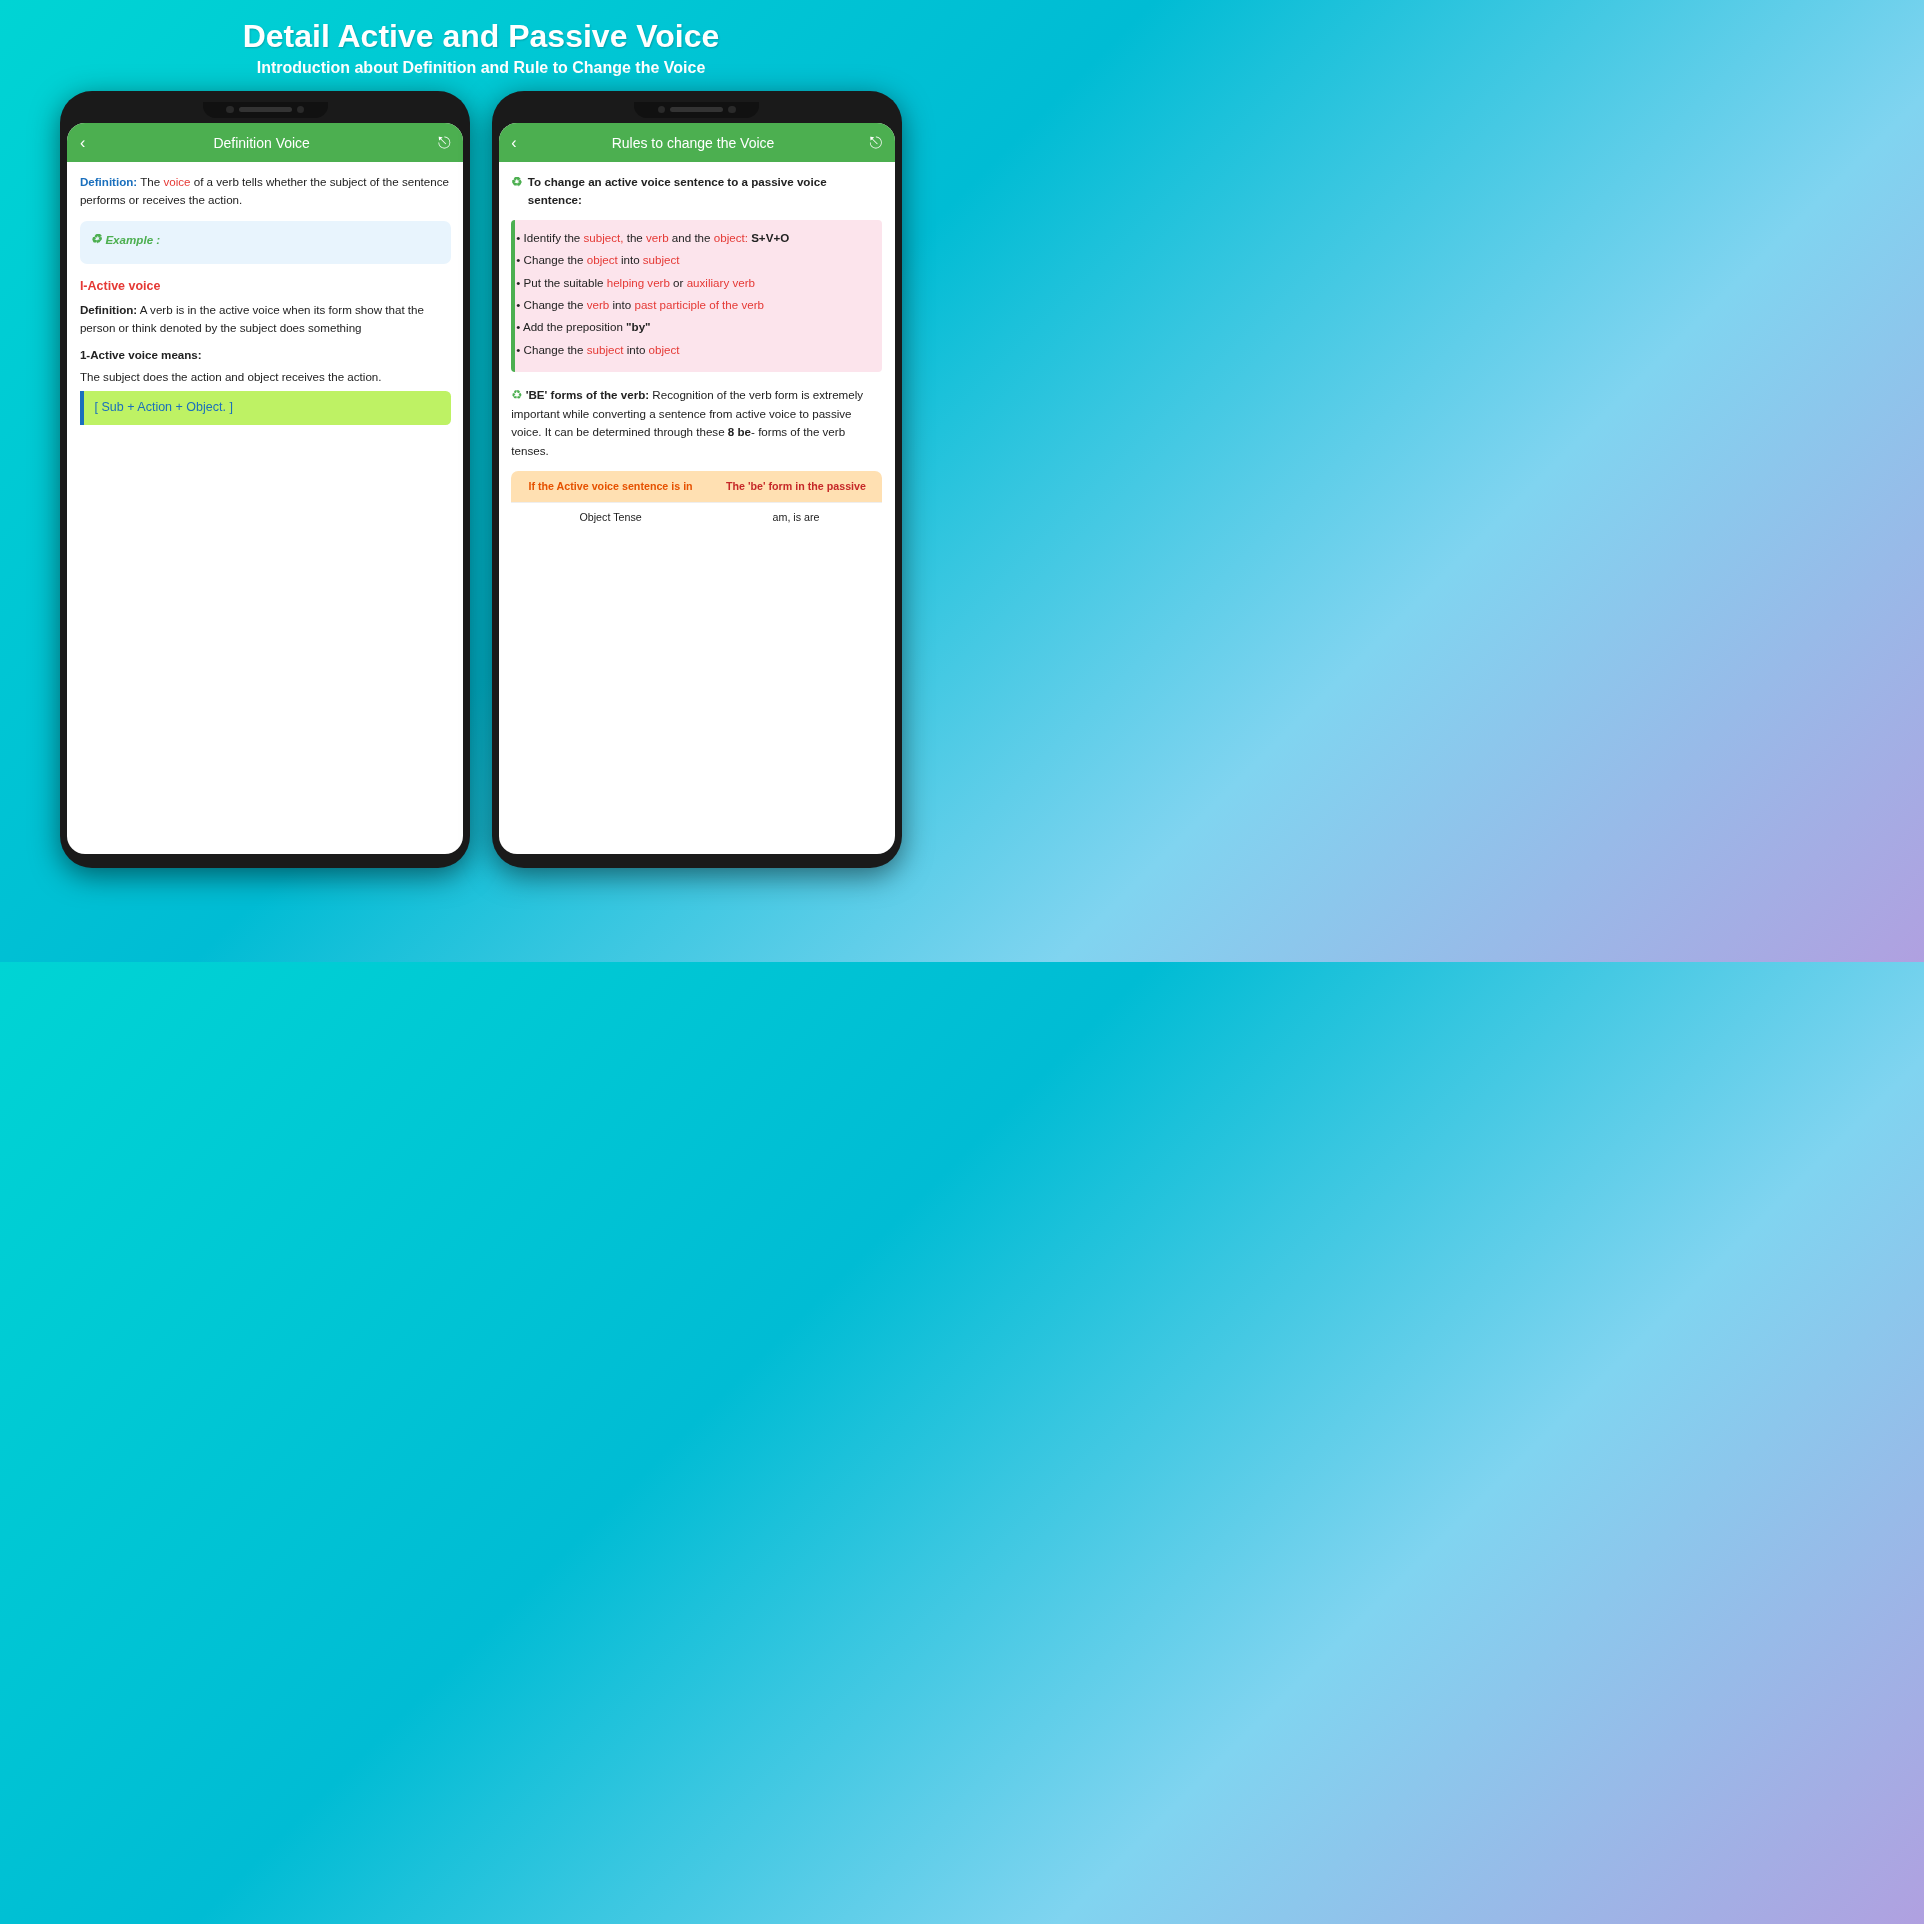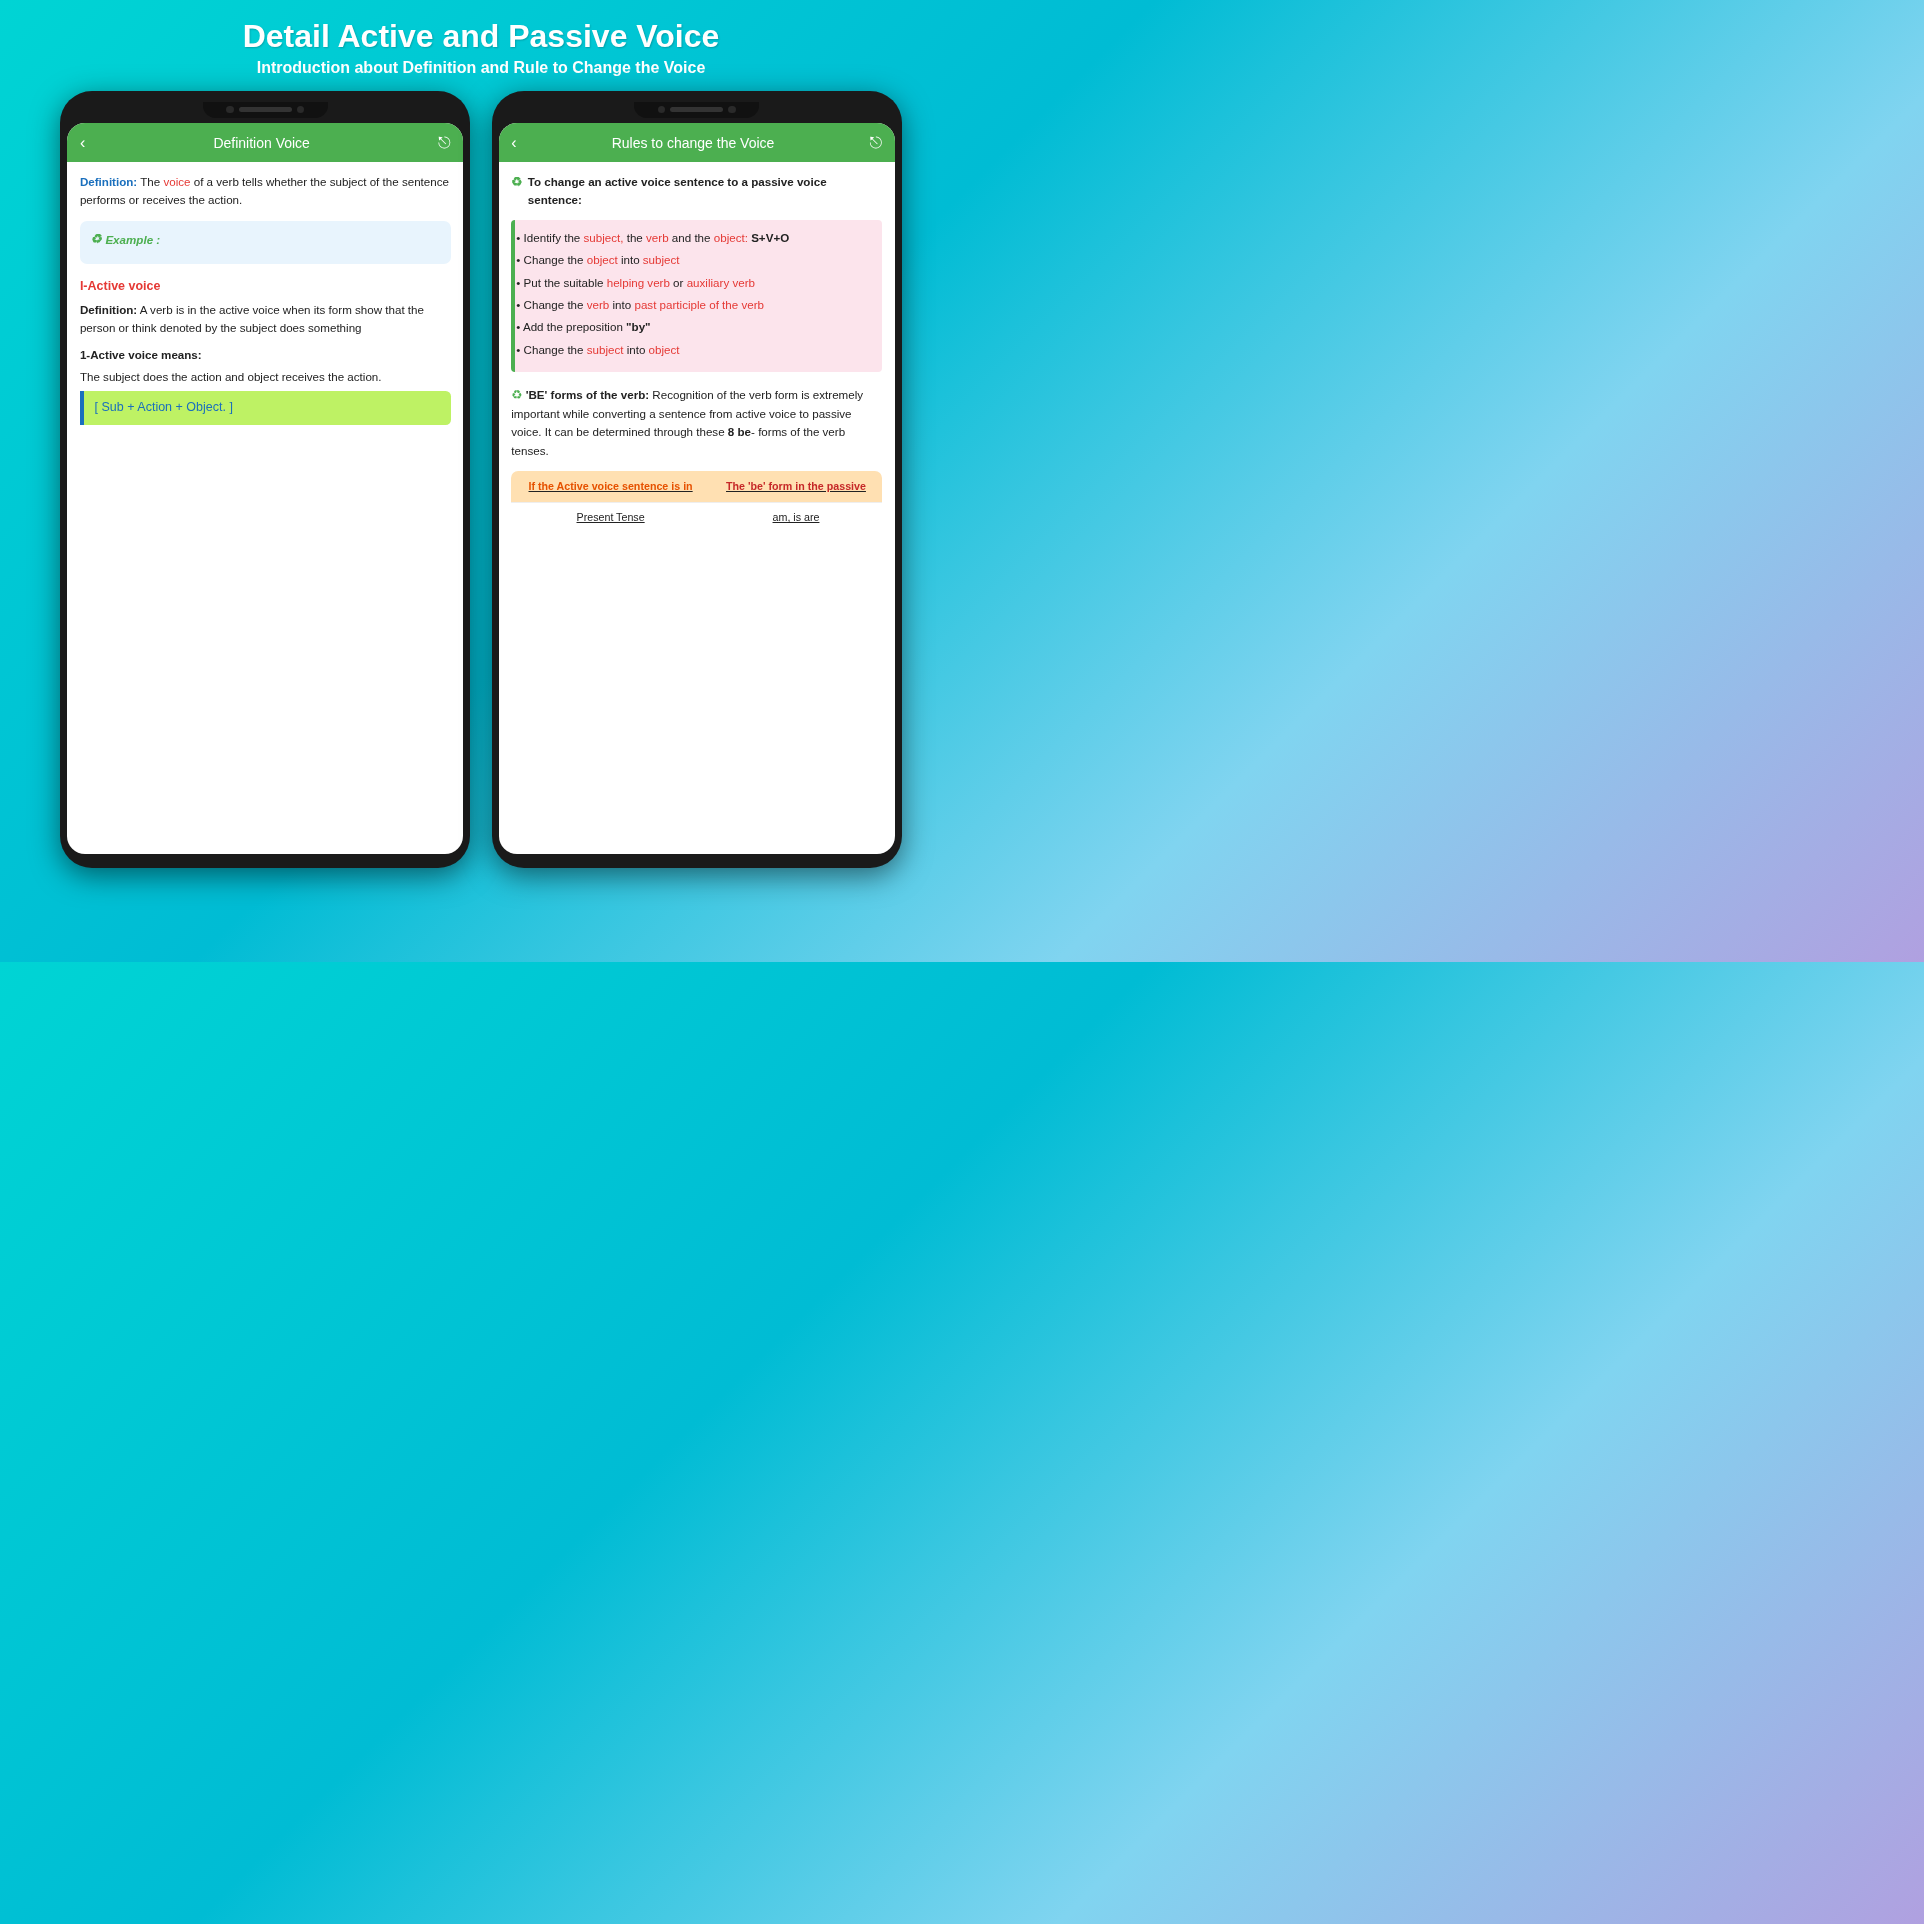--- a/index.html
+++ b/index.html
@@ -198,21 +198,20 @@
       margin-bottom: 10.7px;
       font-size: 11.6px;
       line-height: 1.6;
     }
     .voice-table {
       width: 100%;
       border-collapse: collapse;
       border-radius: 7.1px;
       overflow: hidden;
       margin-top: 6px;
-      text-decoration: underline;
     }
     .voice-table th {
       background: #ffe0b2;
       padding: 7.1px 9px;
       font-size: 10.7px;
       font-weight: bold;
       text-align: center;
     }
     .voice-table th.col1 { color: #e65100; }
     .voice-table th.col2 { color: #c62828; }
@@ -310,21 +309,21 @@
 
         <table class="voice-table">
           <thead>
             <tr>
               <th class="col1">If the Active voice sentence is in</th>
               <th class="col2">The 'be' form in the passive</th>
             </tr>
           </thead>
           <tbody>
             <tr>
-              <td>Present Tense</td>
+              <td>Object Tense</td>
               <td>am, is are</td>
             </tr>
           </tbody>
         </table>
       </div>
     </div>
   </div>
 
 </div>
 

